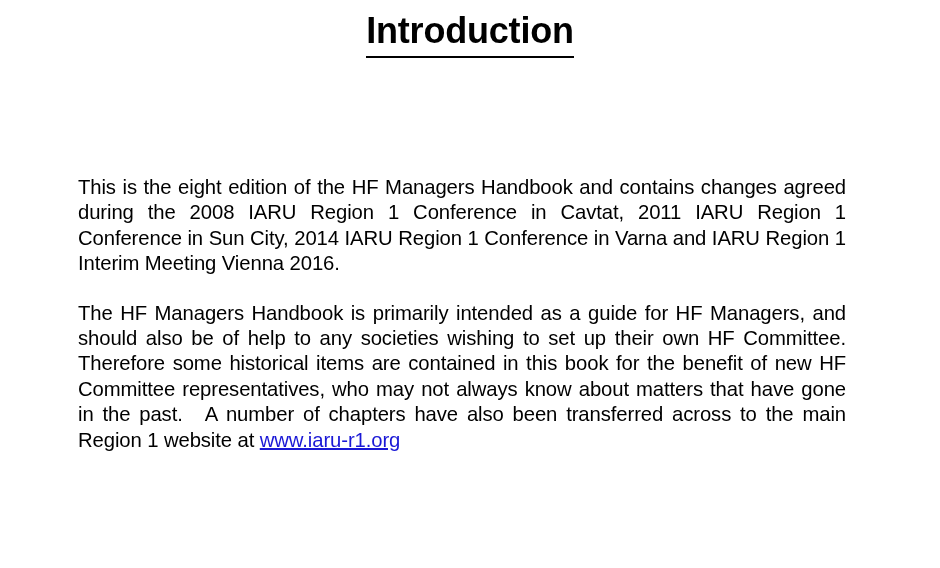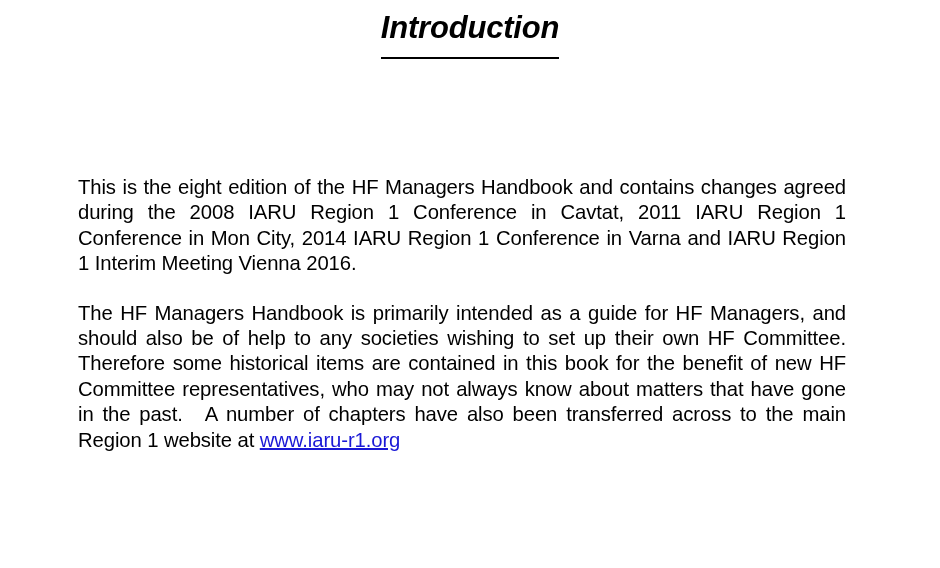--- a/index.html
+++ b/index.html
@@ -26,27 +26,26 @@
   
   .title-wrap {
     position: absolute;
     left: 0;
     top: 10px;
     width: 940px;
     text-align: center;
   }
   .doc-title {
     display: inline-block;
-    font-size: 31px;
+    font-size: 36px;
     font-weight: bold;
     letter-spacing: -0.2px;
     line-height: 1.15;
     border-bottom: 2.5px solid #000000;
-    padding-bottom: 11px;
-    font-style: italic;
+    padding-bottom: 5px;
   }
 
   
   .body-block {
     position: absolute;
     left: 78px;
     top: 175px;
     width: 768px;
   }
 
@@ -84,21 +83,21 @@
 
 <div class="page">
 
   <div class="title-wrap">
     <span class="doc-title">Introduction</span>
   </div>
 
   <div class="body-block">
 
     <p class="para">
-      <span class="c-black">This is the eight edition of the HF Managers Handbook and contains changes agreed during the 2008 IARU Region 1 Conference in Cavtat, 2011 IARU Region 1 Conference in Mon City, 2014 IARU Region 1 Conference in Varna and IARU Region 1 Interim Meeting Vienna 2016.</span>
+      <span class="c-black">This is the eight edition of the HF Managers Handbook and contains changes agreed during the 2008 IARU Region 1 Conference in Cavtat, 2011 IARU Region 1 Conference in Sun City, 2014 IARU Region 1 Conference in Varna and IARU Region 1 Interim Meeting Vienna 2016.</span>
     </p>
 
 
     <p class="para">
       <span class="c-black">The HF Managers Handbook is primarily intended as a guide for HF Managers, and should also be of help to any societies wishing to set up their own HF Committee. Therefore some historical items are contained in this book for the benefit of new HF Committee representatives, who may not always know about matters that have gone in the past.</span><span class="wide-gap"></span><span class="c-black">A number of chapters have also been transferred across to the main Region 1 website at </span><a class="weblink" href="#">www.iaru-r1.org</a>
     </p>
 
   </div>
 </div>
 

